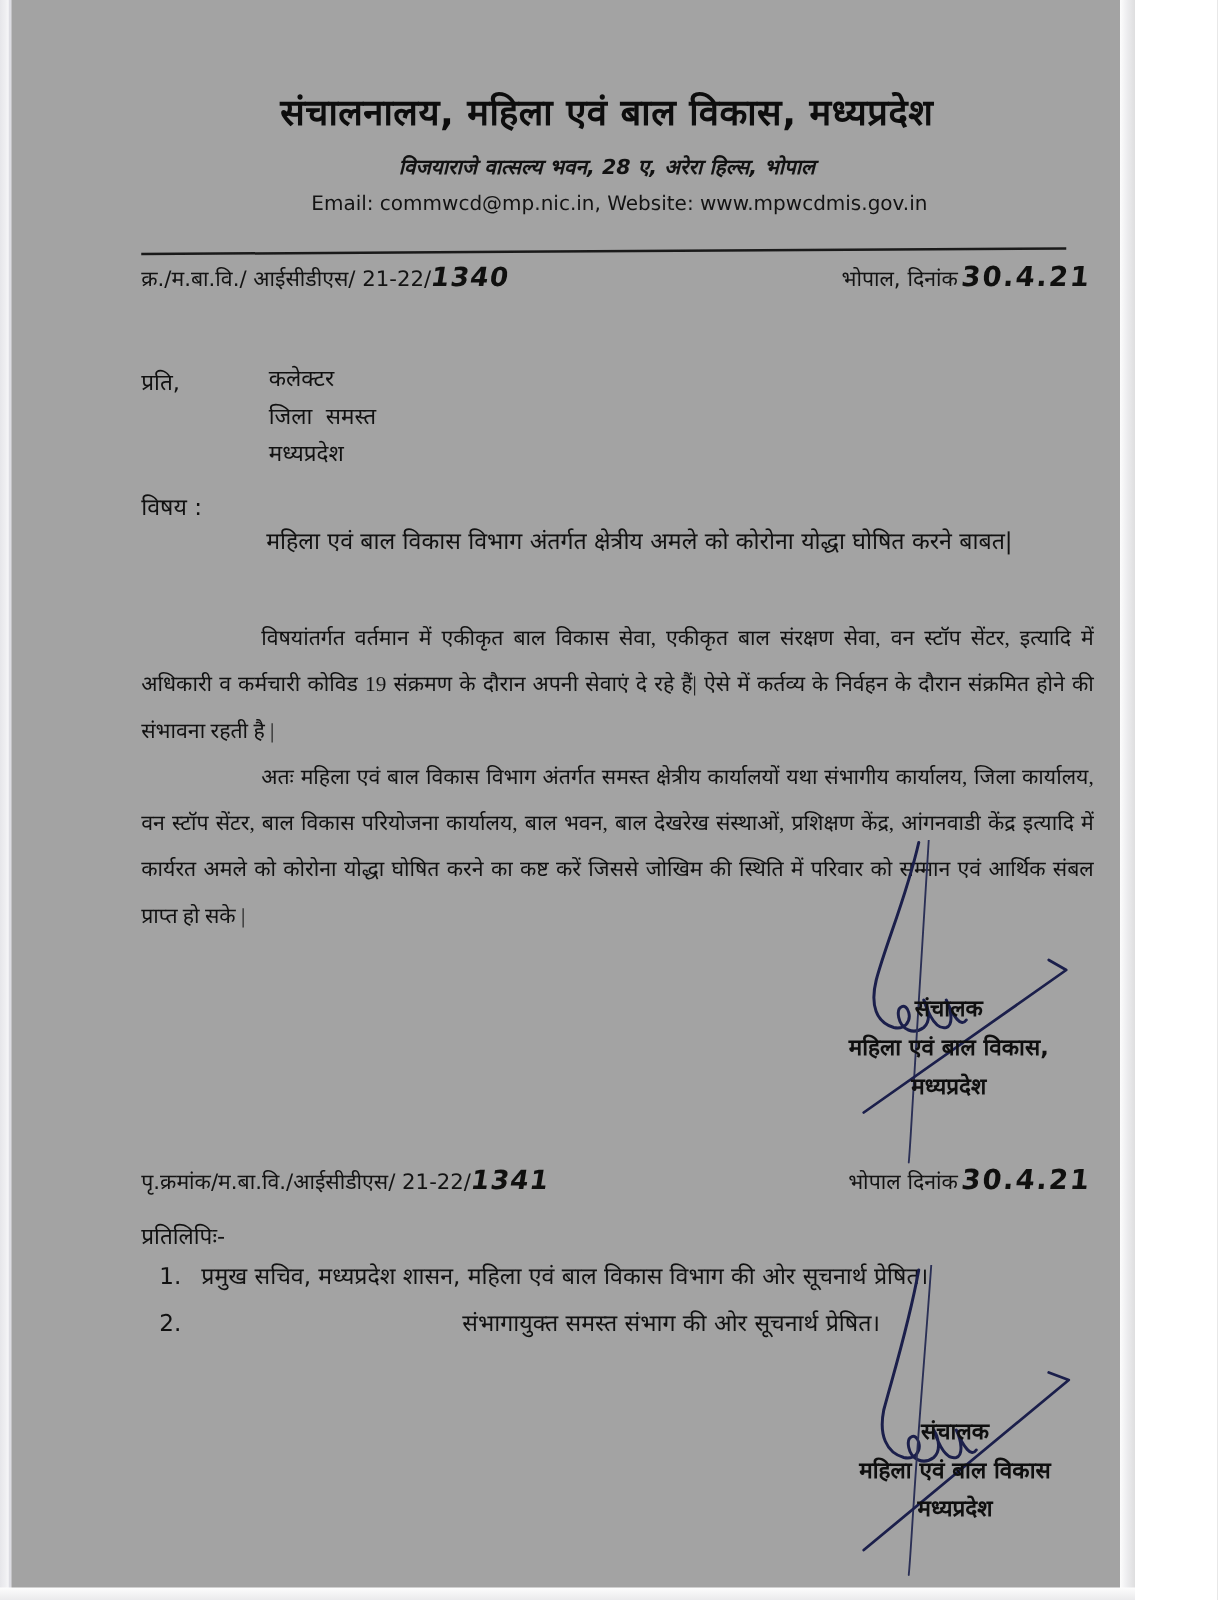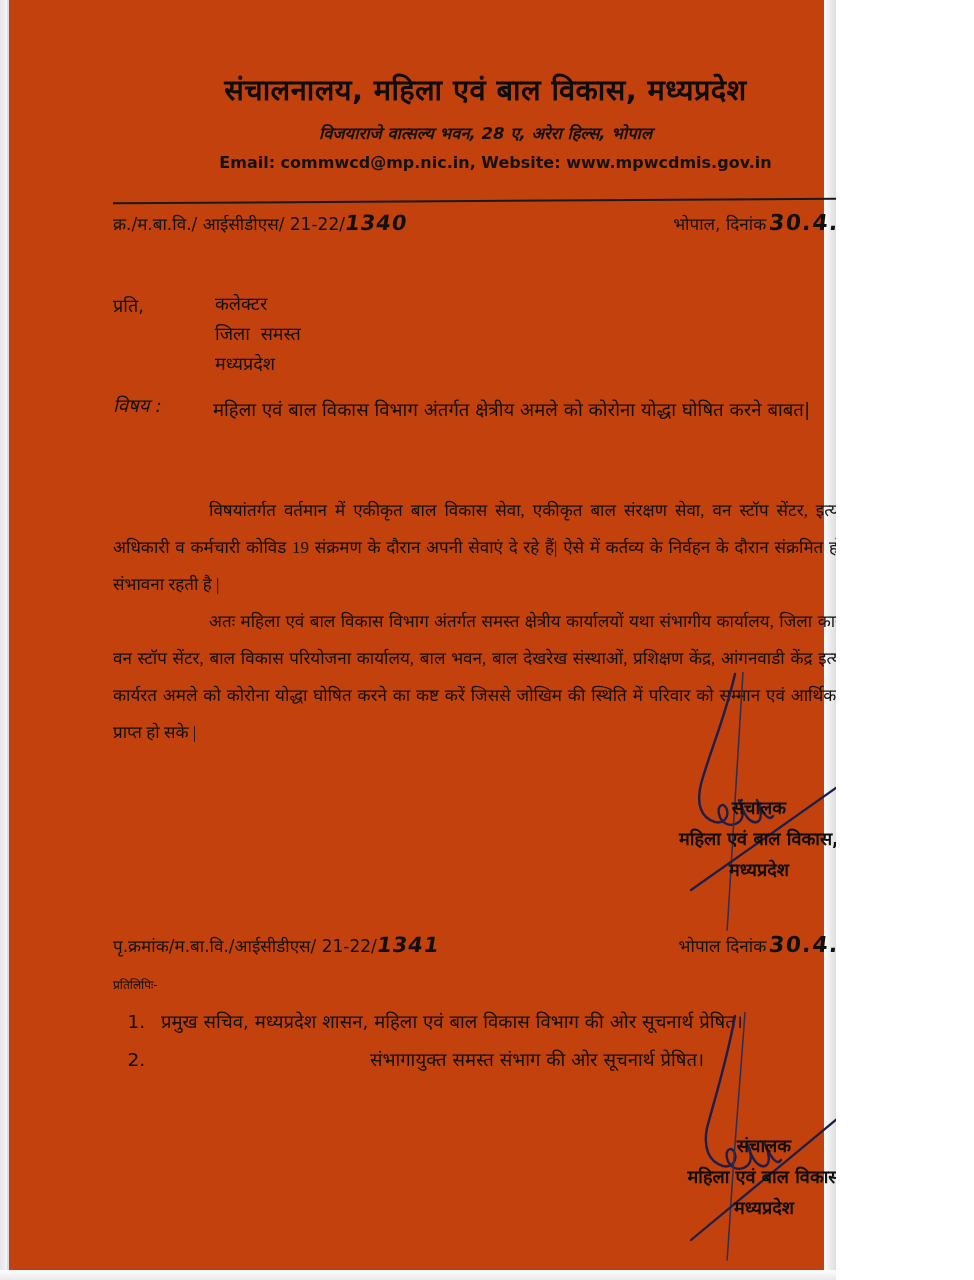--- a/index.html
+++ b/index.html
@@ -5,23 +5,23 @@
   html, body {
     margin: 0;
     padding: 0;
     background: #ffffff;
   }
   body {
     font-family: "Liberation Sans", sans-serif;
   }
   .page {
     position: relative;
-    width: 836px;
+    width: 908px;
     height: 1280px;
-    background: #c2410c;
+    background: #a3a3a3;
     overflow: hidden;
   }
   
   .edge-left {
     position: absolute;
     left: 0; top: 0;
     width: 9px; height: 100%;
     background: linear-gradient(to right, #e6e6ea 0%, #eeeef1 45%, #fdfdfd 100%);
   }
   .edge-left-line {
@@ -77,21 +77,21 @@
   .lh-phone {
     font-family: "DejaVu Sans", sans-serif;
     font-size: 16px;
     font-weight: 700;
     margin-top: 8px;
     color: #121212;
   }
   .lh-email {
     font-family: "DejaVu Sans", sans-serif;
     font-size: 16px;
-    font-weight: 700;
+    font-weight: 400;
     margin-top: 9px;
     color: #131313;
     padding-left: 20px;
   }
   .hrule {
     position: absolute;
     left: 104px;
     top: 200px;
     width: 740px;
     height: 2px;
@@ -160,26 +160,26 @@
     top: 392px;
     width: 762px;
     display: flex;
     font-family: "DejaVu Sans", sans-serif;
     font-size: 18.5px;
     color: #111;
   }
   .subject-label {
     flex: 0 0 100px;
     white-space: nowrap;
-    font-style: italic;
   }
   .subject-text {
     flex: 1;
     text-align: justify;
     line-height: 36px;
+    margin-top: 24px;
   }
 
   
   .para {
     position: absolute;
     left: 104px;
     width: 762px;
     font-family: Liberation Serif, serif;
     font-size: 17px;
     color: #111;
@@ -216,21 +216,21 @@
     align-items: baseline;
     font-family: "DejaVu Sans", sans-serif;
     font-size: 17px;
     color: #131313;
   }
   .copy-label {
     position: absolute;
     left: 104px;
     top: 976px;
     font-family: "DejaVu Sans", sans-serif;
-    font-size: 12px;
+    font-size: 18px;
     color: #111;
   }
   .copy-list {
     position: absolute;
     left: 104px;
     top: 1004px;
     width: 762px;
     margin: 0;
     padding: 0 0 0 38px;
     font-family: "DejaVu Sans", sans-serif;

